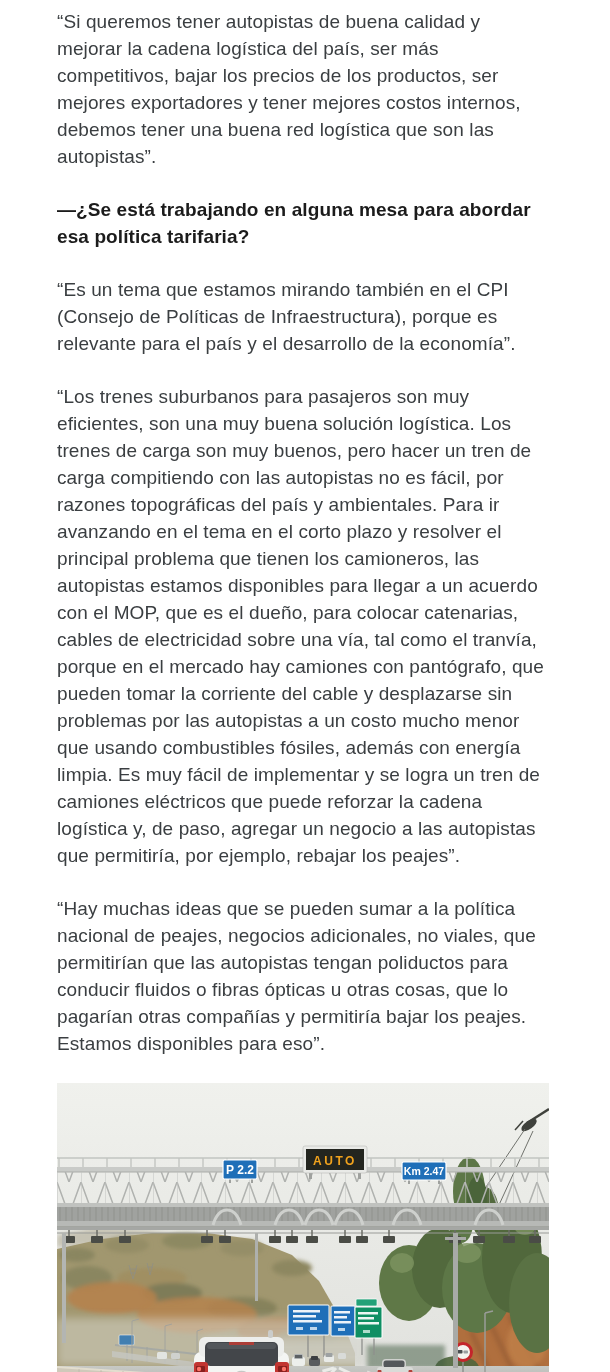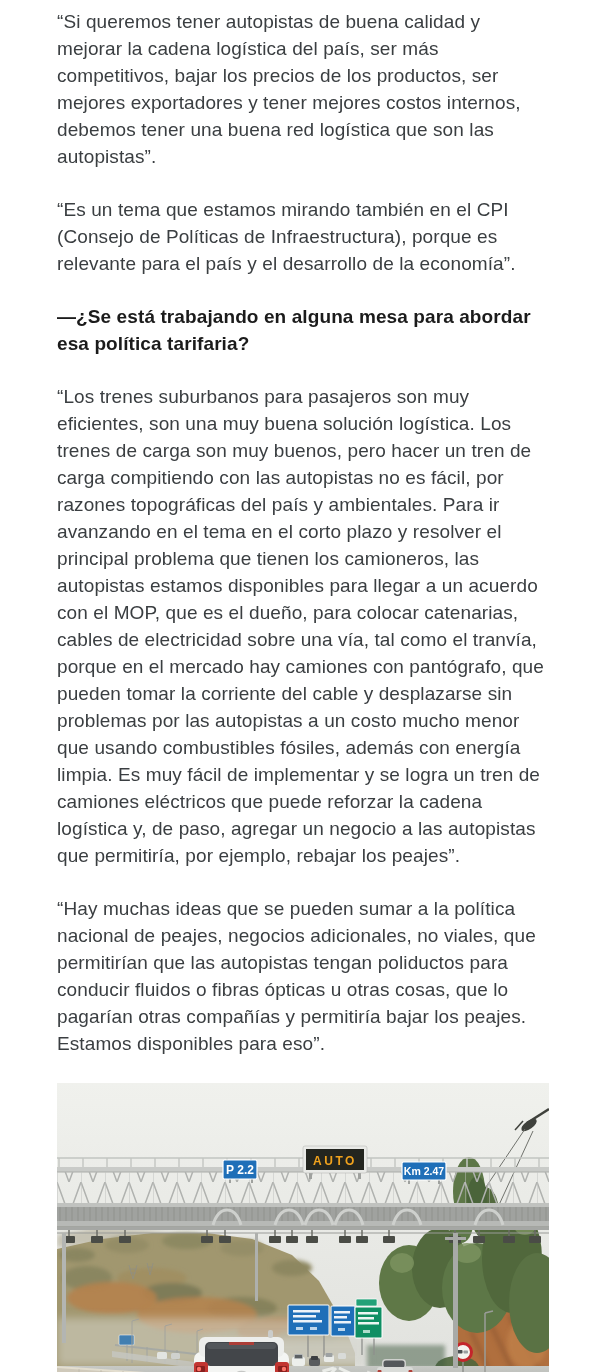--- a/index.html
+++ b/index.html
@@ -17,23 +17,23 @@
   figure{margin:2px 0 0 0;}
   figure svg{display:block;}
 </style>
 </head>
 <body>
 
 <div class="content">
 
   <p class="body">“Si queremos tener autopistas de buena calidad y mejorar la cadena logística del país, ser más competitivos, bajar los precios de los productos, ser mejores exportadores y tener mejores costos internos, debemos tener una buena red logística que son las autopistas”.</p>
 
+  <p class="body question">—¿Se está trabajando en alguna mesa para abordar esa política tarifaria?</p>
+
   <p class="body">“Es un tema que estamos mirando también en el CPI (Consejo de Políticas de Infraestructura), porque es relevante para el país y el desarrollo de la economía”.</p>
-
-  <p class="body question">—¿Se está trabajando en alguna mesa para abordar esa política tarifaria?</p>
 
   <p class="body">“Los trenes suburbanos para pasajeros son muy eficientes, son una muy buena solución logística. Los trenes de carga son muy buenos, pero hacer un tren de carga compitiendo con las autopistas no es fácil, por razones topográficas del país y ambientales. Para ir avanzando en el tema en el corto plazo y resolver el principal problema que tienen los camioneros, las autopistas estamos disponibles para llegar a un acuerdo con el MOP, que es el dueño, para colocar catenarias, cables de electricidad sobre una vía, tal como el tranvía, porque en el mercado hay camiones con pantógrafo, que pueden tomar la corriente del cable y desplazarse sin problemas por las autopistas a un costo mucho menor que usando combustibles fósiles, además con energía limpia. Es muy fácil de implementar y se logra un tren de camiones eléctricos que puede reforzar la cadena logística y, de paso, agregar un negocio a las autopistas que permitiría, por ejemplo, rebajar los peajes”.</p>
 
   <p class="body">“Hay muchas ideas que se pueden sumar a la política nacional de peajes, negocios adicionales, no viales, que permitirían que las autopistas tengan poliductos para conducir fluidos o fibras ópticas u otras cosas, que lo pagarían otras compañías y permitiría bajar los peajes. Estamos disponibles para eso”.</p>
 
   <figure>
     <svg width="492" height="343" viewBox="0 0 492 343" role="img" aria-label="highway photo">
       <defs>
         <linearGradient id="sky" x1="0" y1="0" x2="0" y2="1">
           <stop offset="0" stop-color="#f0f1ed"></stop>

